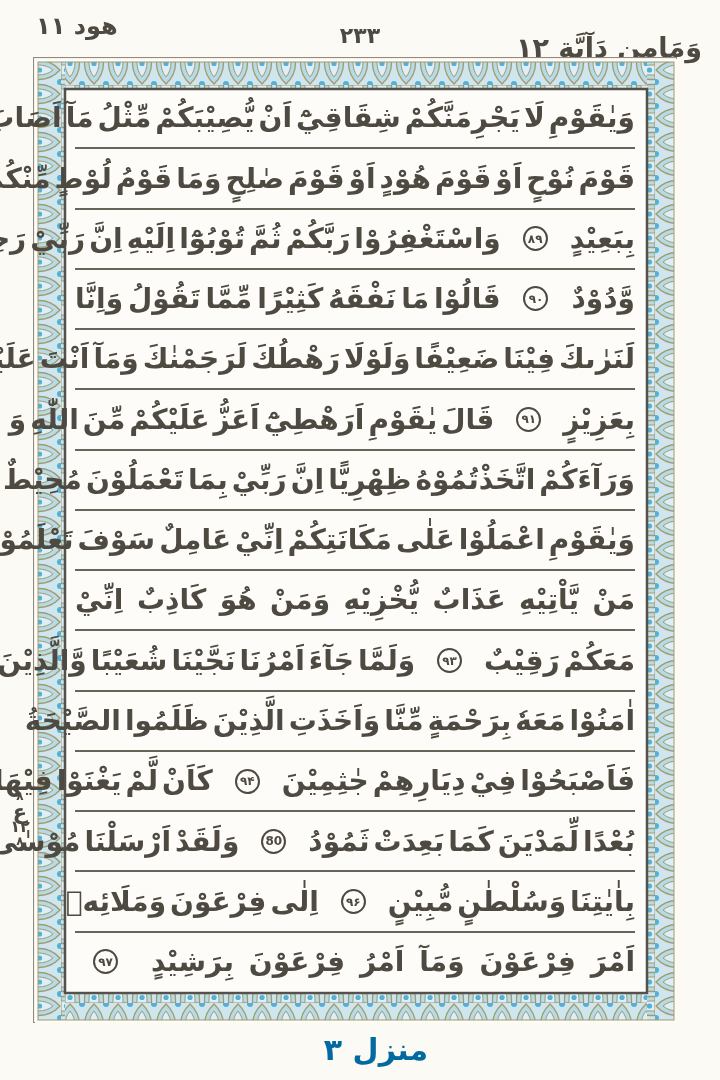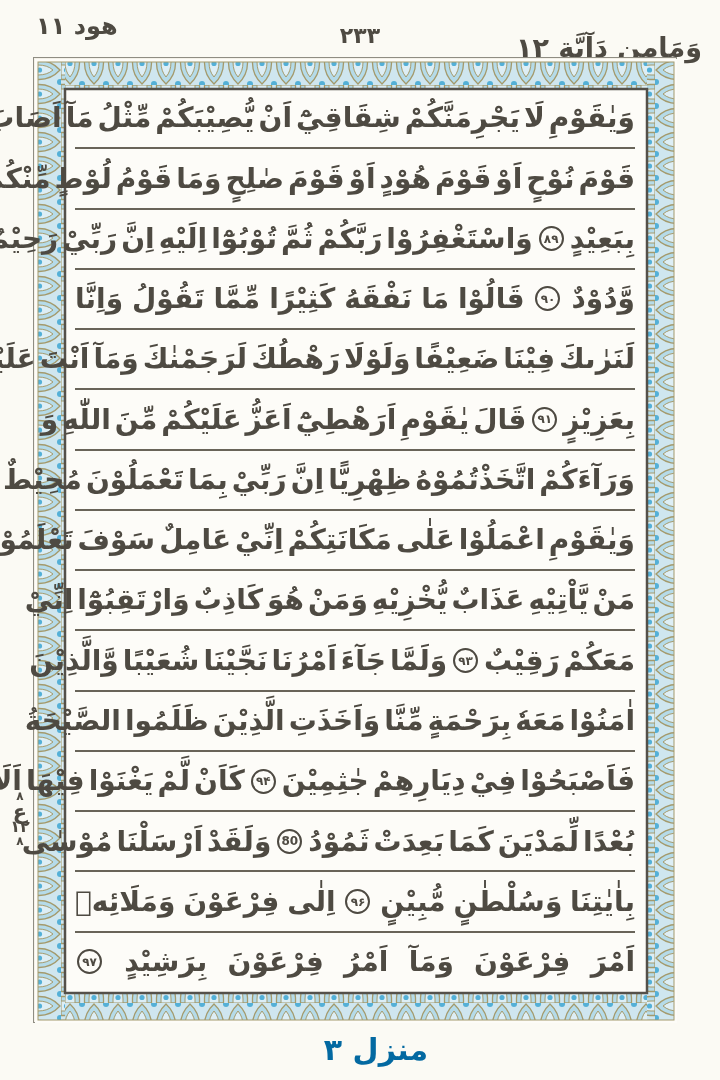--- a/index.html
+++ b/index.html
@@ -30,21 +30,21 @@
     justify-content:space-between;column-gap:4px;
     font-size:28px;font-weight:bold;line-height:1.2;
     color:#4e4a42;overflow:visible;
   }
   .line:not(:last-child){border-bottom:2px solid #696459;}
   .w{white-space:nowrap;}
   .ayah{
     flex:none;width:25px;height:25px;border:2px solid #4e4a42;border-radius:50%;
     display:inline-flex;align-items:center;justify-content:center;
     font-size:12px;font-weight:bold;line-height:1;box-sizing:border-box;
-    margin:0 2px;
+    margin:0 18px;
   }
   
   .marker{
     position:absolute;left:6px;top:790px;width:28px;
     display:flex;flex-direction:column;align-items:center;
     font-weight:bold;color:#4e4a42;line-height:1.05;
   }
   .marker .small{font-size:12px;}
   .marker .ain{font-size:21px;margin:-2px 0 -4px 0;}
   .marker .mid{font-size:16px;}
@@ -206,21 +206,20 @@
         <span class="w">تَعْلَمُوْنَ</span>
       </div>
       <div class="line">
         <span class="w">مَنْ</span>
         <span class="w">يَّاْتِيْهِ</span>
         <span class="w">عَذَابٌ</span>
         <span class="w">يُّخْزِيْهِ</span>
         <span class="w">وَمَنْ</span>
         <span class="w">هُوَ</span>
         <span class="w">كَاذِبٌ</span>
-        <span class="w">وَارْتَقِبُوْٓا</span>
         <span class="w">اِنِّيْ</span>
       </div>
       <div class="line">
         <span class="w">مَعَكُمْ</span>
         <span class="w">رَقِيْبٌ</span>
         <span class="ayah">۹۳</span>
         <span class="w">وَلَمَّا</span>
         <span class="w">جَآءَ</span>
         <span class="w">اَمْرُنَا</span>
         <span class="w">نَجَّيْنَا</span>

